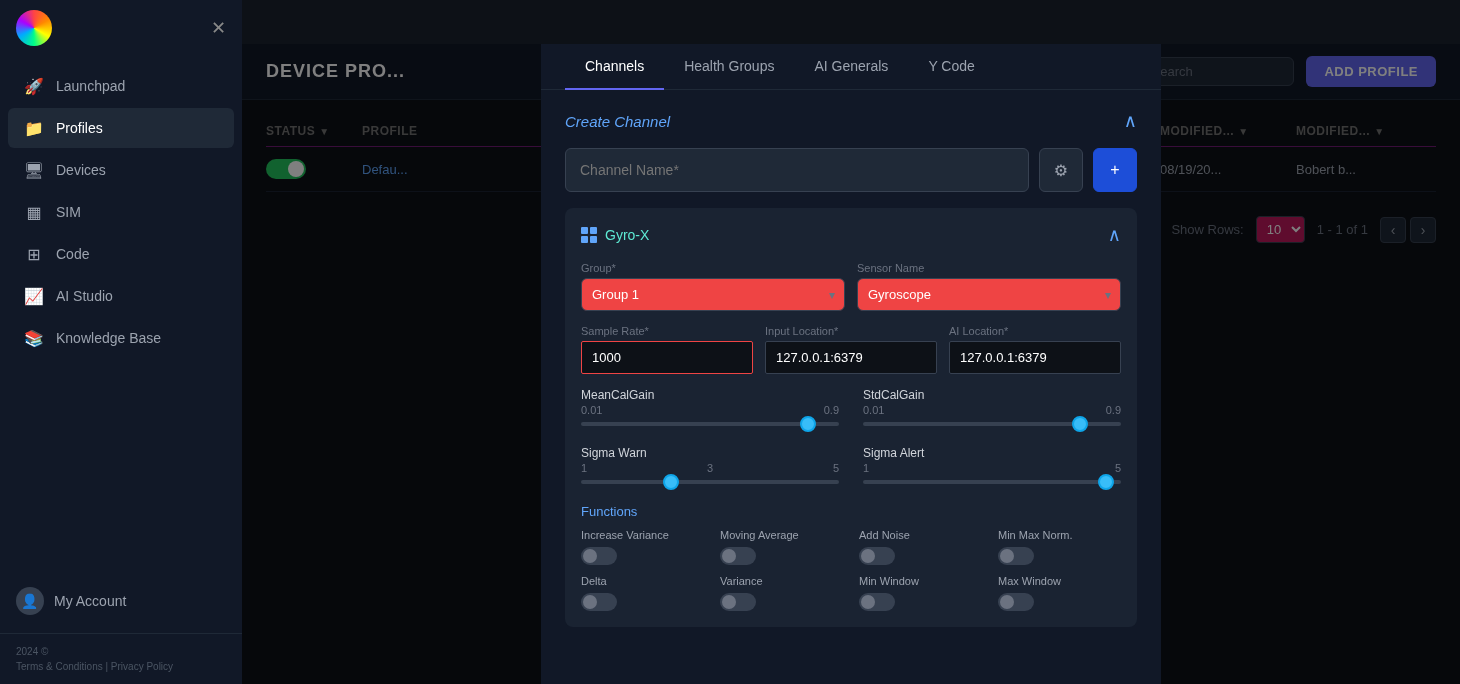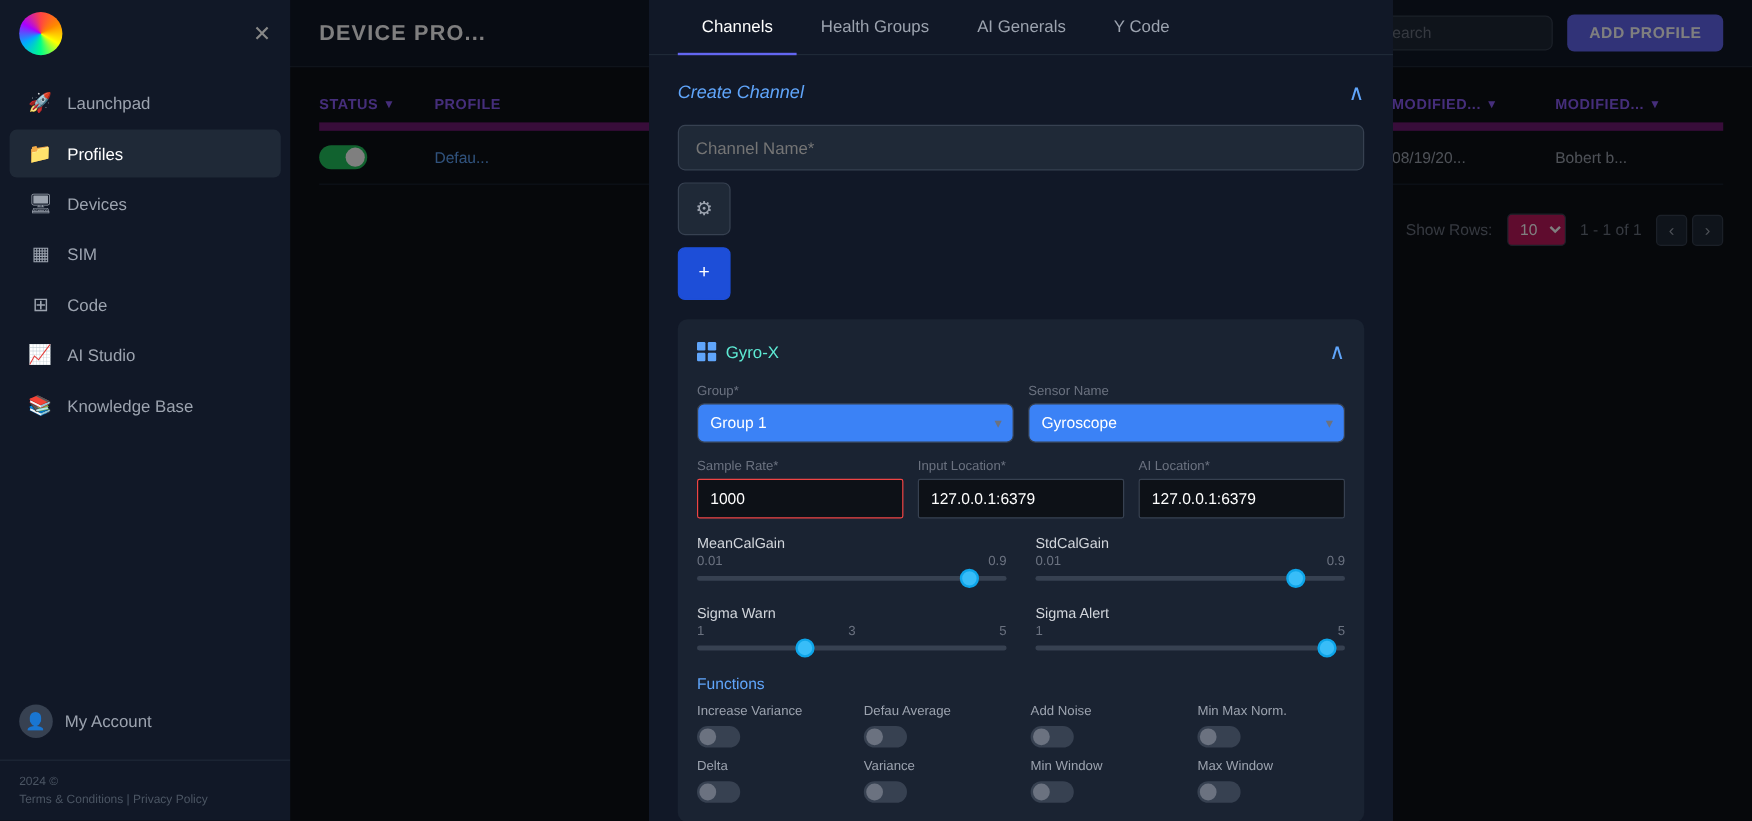--- a/index.html
+++ b/index.html
@@ -102,20 +102,21 @@
       font-size: 14px;
     }
 
     
     .main-area {
       flex: 1;
       display: flex;
       flex-direction: column;
       background: #0d1117;
       position: relative;
+      margin-top: 44px;
     }
 
     
     .main-header {
       display: flex;
       align-items: center;
       justify-content: space-between;
       padding: 0 24px;
       height: 56px;
       border-bottom: 1px solid #1f2937;
@@ -160,23 +161,23 @@
     .table-area {
       flex: 1;
       padding: 16px 24px;
       position: relative;
     }
     .table-header-row {
       display: flex;
       align-items: center;
       gap: 16px;
       padding: 8px 0;
-      border-bottom: 7px solid #701a75;
+      border-bottom: 1px solid #701a75;
       font-size: 12px;
-      color: #8b5cf6;
+      color: #737373;
       font-weight: 600;
       letter-spacing: 0.5px;
     }
     .col-status { width: 80px; display: flex; align-items: center; gap: 4px; }
     .col-profile { flex: 1; display: flex; align-items: center; gap: 4px; }
     .col-created { width: 140px; display: flex; align-items: center; gap: 4px; }
     .col-modified1 { width: 120px; display: flex; align-items: center; gap: 4px; }
     .col-modified2 { width: 140px; display: flex; align-items: center; gap: 4px; }
 
     .table-row {
@@ -325,21 +326,20 @@
       color: #60a5fa;
       font-size: 18px;
       cursor: pointer;
     }
 
     
     .channel-name-row {
       display: flex;
       gap: 10px;
       margin-bottom: 16px;
-      flex-direction: column;
     }
     .channel-name-input {
       flex: 1;
       background: #1f2937;
       border: 1px solid #374151;
       border-radius: 6px;
       padding: 10px 14px;
       color: #6b7280;
       font-size: 14px;
     }
@@ -404,21 +404,21 @@
       flex: 1;
       display: flex;
       flex-direction: column;
       gap: 4px;
     }
     .form-label {
       font-size: 11px;
       color: #6b7280;
     }
     .form-select {
-      background: #3b82f6;
+      background: #ef4444;
       border: 1px solid #374151;
       border-radius: 6px;
       padding: 8px 10px;
       color: #fff;
       font-size: 13px;
       width: 100%;
       appearance: none;
       cursor: pointer;
     }
     .form-input {
@@ -783,21 +783,21 @@
 
           <div class="functions-section">
             <div class="functions-title">Functions</div>
             <div class="functions-grid">
 
               <div class="function-item">
                 <span class="function-label">Increase Variance</span>
                 <div class="toggle-off"></div>
               </div>
               <div class="function-item">
-                <span class="function-label">Defau Average</span>
+                <span class="function-label">Moving Average</span>
                 <div class="toggle-off"></div>
               </div>
               <div class="function-item">
                 <span class="function-label">Add Noise</span>
                 <div class="toggle-off"></div>
               </div>
               <div class="function-item">
                 <span class="function-label">Min Max Norm.</span>
                 <div class="toggle-off"></div>
               </div>

